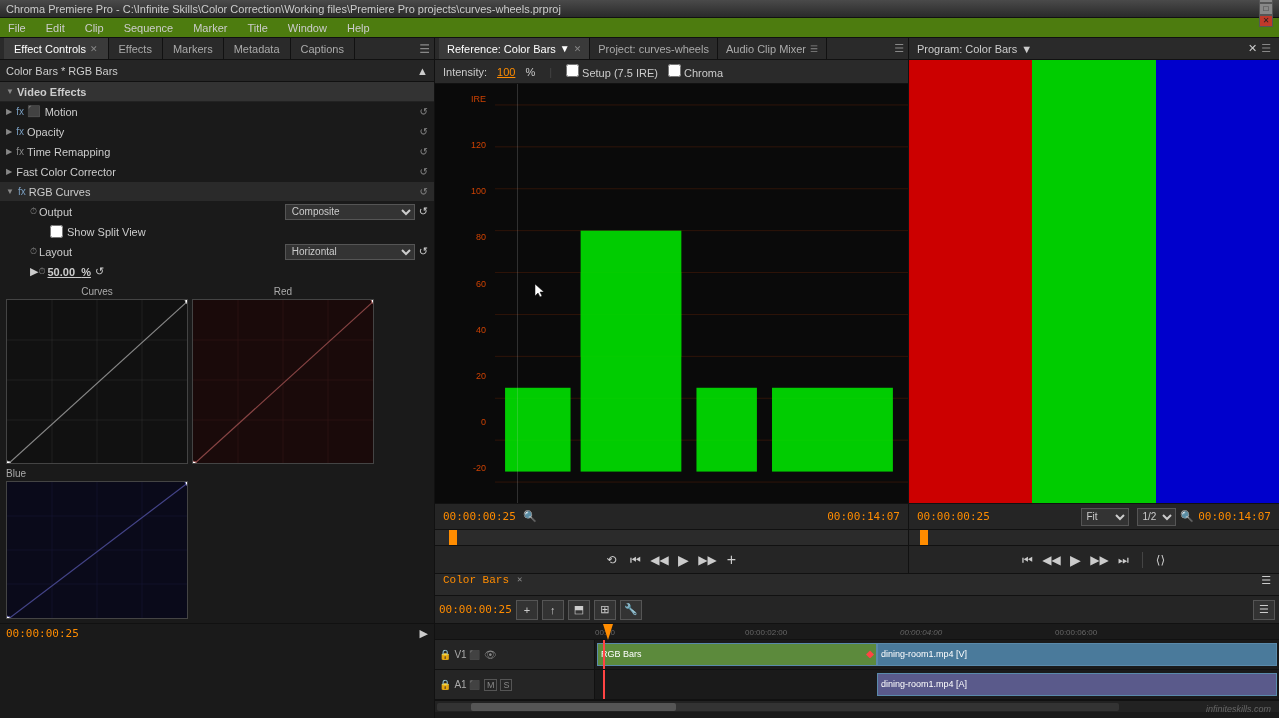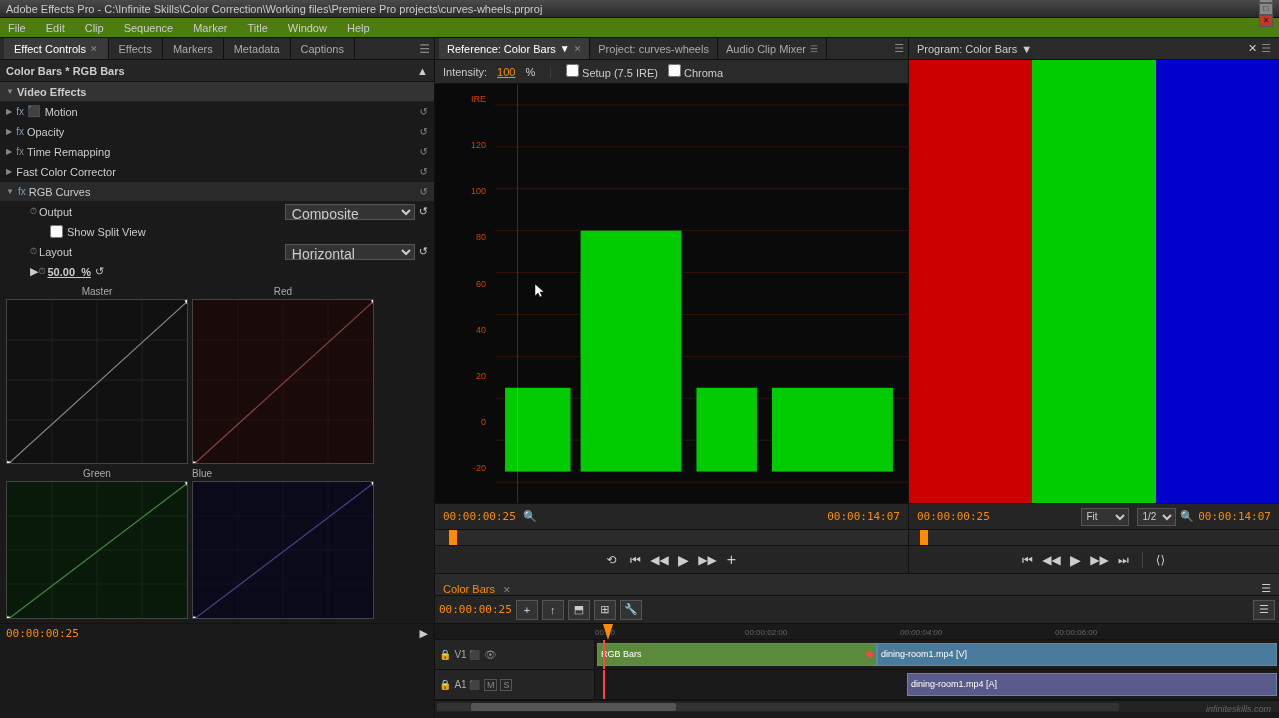--- a/index.html
+++ b/index.html
@@ -95,21 +95,20 @@
     .clip-name-bar {
       height: 22px;
       background: #252525;
       display: flex;
       align-items: center;
       justify-content: space-between;
       padding: 0 6px;
       border-bottom: 1px solid #111;
       font-size: 11px;
       color: #ccc;
-      font-weight: bold;
     }
 
     .section-header {
       height: 20px;
       background: #333;
       display: flex;
       align-items: center;
       padding: 0 6px;
       font-size: 11px;
       font-weight: bold;
@@ -175,24 +174,25 @@
     
     .color-bar-red { background: #cc0000; flex: 1; }
     .color-bar-green { background: #00cc00; flex: 1; }
     .color-bar-blue { background: #0000cc; flex: 1; }
 
     
     .timeline-header {
       height: 22px;
       background: #2a2a2a;
       display: flex;
-      align-items: flex-end;
+      align-items: flex-start;
       padding: 0 8px;
       gap: 8px;
       border-bottom: 1px solid #111;
+      font-family: Liberation Mono, monospace;
     }
     .timeline-tab {
       font-size: 11px;
       color: #ff8c00;
     }
 
     .timeline-controls {
       height: 28px;
       background: #252525;
       display: flex;
@@ -315,21 +315,21 @@
       padding: 0 6px 0 30px;
       font-size: 11px;
       color: #ccc;
       border-bottom: 1px solid #1a1a1a;
     }
     .param-label { flex: 1; }
     .param-dropdown {
       background: #333;
       border: 1px solid #555;
       color: #ccc;
-      font-size: 14px;
+      font-size: 10px;
       height: 16px;
       padding: 0 2px;
       width: 130px;
     }
 
     .checkbox-param {
       display: flex;
       align-items: center;
       height: 20px;
       padding: 0 6px 0 50px;
@@ -473,21 +473,21 @@
     .timecode-bottom {
       font-family: monospace;
       color: #ff8c00;
       font-size: 11px;
     }
   </style>
 </head>
 <body>
 
 <div id="title-bar">
-  <span id="title-text">Adobe Effects Pro - C:\Infinite Skills\Color Correction\Working files\Premiere Pro projects\curves-wheels.prproj</span>
+  <span id="title-text">Chroma Premiere Pro - C:\Infinite Skills\Color Correction\Working files\Premiere Pro projects\curves-wheels.prproj</span>
   <div id="title-controls">
     <div class="title-btn min">–</div>
     <div class="title-btn max">□</div>
     <div class="title-btn close">✕</div>
   </div>
 </div>
 
 <div id="menu-bar">
   <span class="menu-item">File</span>
   <span class="menu-item">Edit</span>
@@ -600,21 +600,21 @@
           <span>50.00</span>
           &nbsp;<span>%</span>
         </span>
         <span class="reset" style="margin-left:4px;">↺</span>
       </div>
 
       <div style="padding: 4px 6px;">
 
         <div style="display:flex; gap:4px; margin-bottom:4px;">
           <div>
-            <div style="font-size:10px; color:#aaa; text-align:center; margin-bottom:2px;">Master</div>
+            <div style="font-size:10px; color:#aaa; text-align:center; margin-bottom:2px;">Curves</div>
             <svg class="curve-svg" width="182" height="165">
 
               <line x1="0" y1="40" x2="182" y2="40" stroke="#333" stroke-width="0.5"></line>
               <line x1="0" y1="80" x2="182" y2="80" stroke="#333" stroke-width="0.5"></line>
               <line x1="0" y1="120" x2="182" y2="120" stroke="#333" stroke-width="0.5"></line>
               <line x1="45" y1="0" x2="45" y2="165" stroke="#333" stroke-width="0.5"></line>
               <line x1="90" y1="0" x2="90" y2="165" stroke="#333" stroke-width="0.5"></line>
               <line x1="135" y1="0" x2="135" y2="165" stroke="#333" stroke-width="0.5"></line>
 
               <line x1="0" y1="165" x2="182" y2="0" stroke="#888" stroke-width="1.2"></line>
@@ -634,34 +634,20 @@
               <line x1="135" y1="0" x2="135" y2="165" stroke="#3a1a1a" stroke-width="0.5"></line>
               <line x1="0" y1="165" x2="182" y2="0" stroke="#884444" stroke-width="1.2"></line>
               <circle cx="182" cy="0" r="4" fill="#fff" stroke="#884444" stroke-width="1"></circle>
               <circle cx="0" cy="165" r="4" fill="#fff" stroke="#884444" stroke-width="1"></circle>
             </svg>
           </div>
         </div>
 
         <div style="display:flex; gap:4px;">
           <div>
-            <div style="font-size:10px; color:#aaa; text-align:center; margin-bottom:2px;">Green</div>
-            <svg class="curve-svg" width="182" height="138" style="background:#0a1a0a;">
-              <line x1="0" y1="34" x2="182" y2="34" stroke="#1a3a1a" stroke-width="0.5"></line>
-              <line x1="0" y1="68" x2="182" y2="68" stroke="#1a3a1a" stroke-width="0.5"></line>
-              <line x1="0" y1="102" x2="182" y2="102" stroke="#1a3a1a" stroke-width="0.5"></line>
-              <line x1="45" y1="0" x2="45" y2="138" stroke="#1a3a1a" stroke-width="0.5"></line>
-              <line x1="90" y1="0" x2="90" y2="138" stroke="#1a3a1a" stroke-width="0.5"></line>
-              <line x1="135" y1="0" x2="135" y2="138" stroke="#1a3a1a" stroke-width="0.5"></line>
-              <line x1="0" y1="138" x2="182" y2="0" stroke="#448844" stroke-width="1.2"></line>
-              <circle cx="182" cy="0" r="4" fill="#fff" stroke="#448844" stroke-width="1"></circle>
-              <circle cx="0" cy="138" r="4" fill="#fff" stroke="#448844" stroke-width="1"></circle>
-            </svg>
-          </div>
-          <div>
             <div style="font-size:10px; color:#aaa; margin-bottom:2px;">Blue</div>
             <svg class="curve-svg" width="182" height="138" style="background:#0a0a1a;">
               <line x1="0" y1="34" x2="182" y2="34" stroke="#1a1a3a" stroke-width="0.5"></line>
               <line x1="0" y1="68" x2="182" y2="68" stroke="#1a1a3a" stroke-width="0.5"></line>
               <line x1="0" y1="102" x2="182" y2="102" stroke="#1a1a3a" stroke-width="0.5"></line>
               <line x1="45" y1="0" x2="45" y2="138" stroke="#1a1a3a" stroke-width="0.5"></line>
               <line x1="90" y1="0" x2="90" y2="138" stroke="#1a1a3a" stroke-width="0.5"></line>
               <line x1="135" y1="0" x2="135" y2="138" stroke="#1a1a3a" stroke-width="0.5"></line>
               <line x1="0" y1="138" x2="182" y2="0" stroke="#444488" stroke-width="1.2"></line>
               <circle cx="182" cy="0" r="4" fill="#fff" stroke="#444488" stroke-width="1"></circle>
@@ -891,21 +877,21 @@
         <span class="lock-icon">🔒</span>
         <span style="font-size:10px; color:#aaa;">A1</span>
         <span style="font-size:9px; color:#888;">⬛</span>
         <span style="font-size:9px; color:#888; border:1px solid #555; padding:0 2px; cursor:pointer;">M</span>
         <span style="font-size:9px; color:#888; border:1px solid #555; padding:0 2px; cursor:pointer;">S</span>
       </div>
       <div class="tl-track-body">
 
         <div style="position:absolute; left:8px; top:0; bottom:0; width:2px; background:#ff4444; z-index:2;"></div>
 
-        <div class="tl-clip audio" style="left:282px; right:2px;margin-left:30px;">
+        <div class="tl-clip audio" style="left:282px; right:2px;">
           <span>dining-room1.mp4 [A]</span>
         </div>
       </div>
     </div>
 
     <div class="timeline-scrollbar">
       <div style="flex:1; height:8px; margin:2px 160px 2px 2px; background:#333; border-radius:2px; position:relative;">
         <div style="position:absolute; left:5%; width:30%; height:100%; background:#555; border-radius:2px;"></div>
       </div>
     </div>

